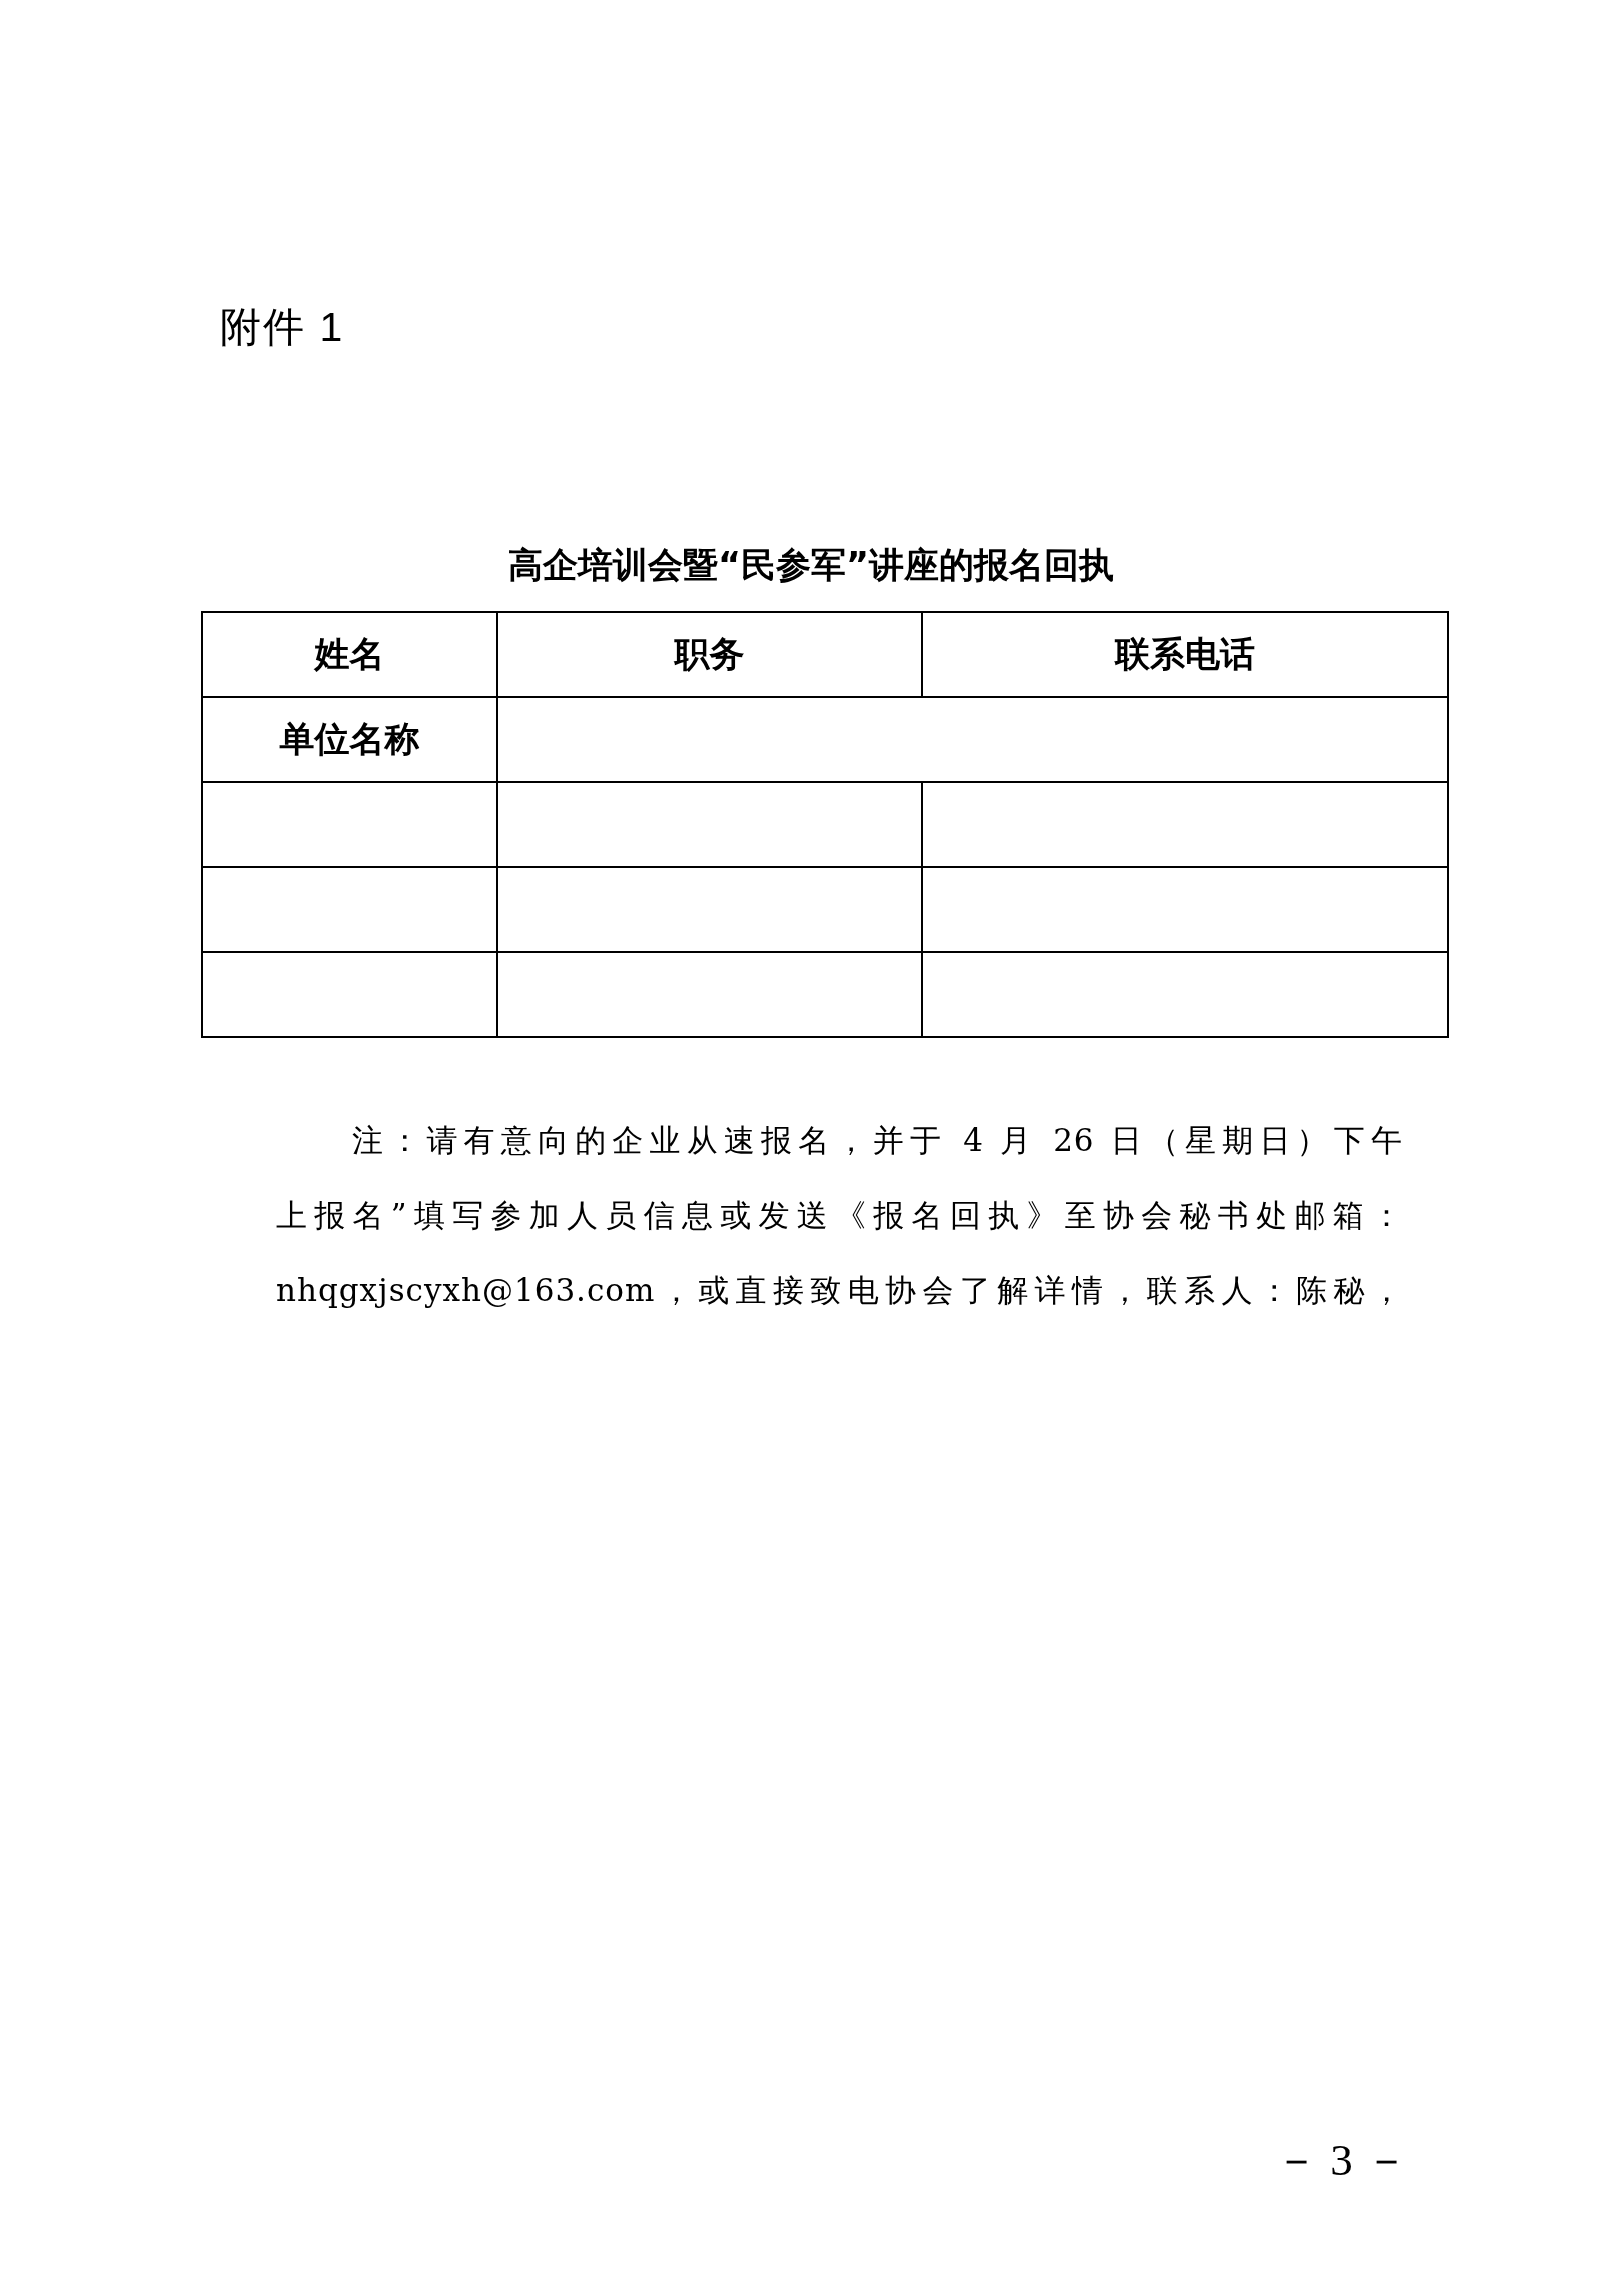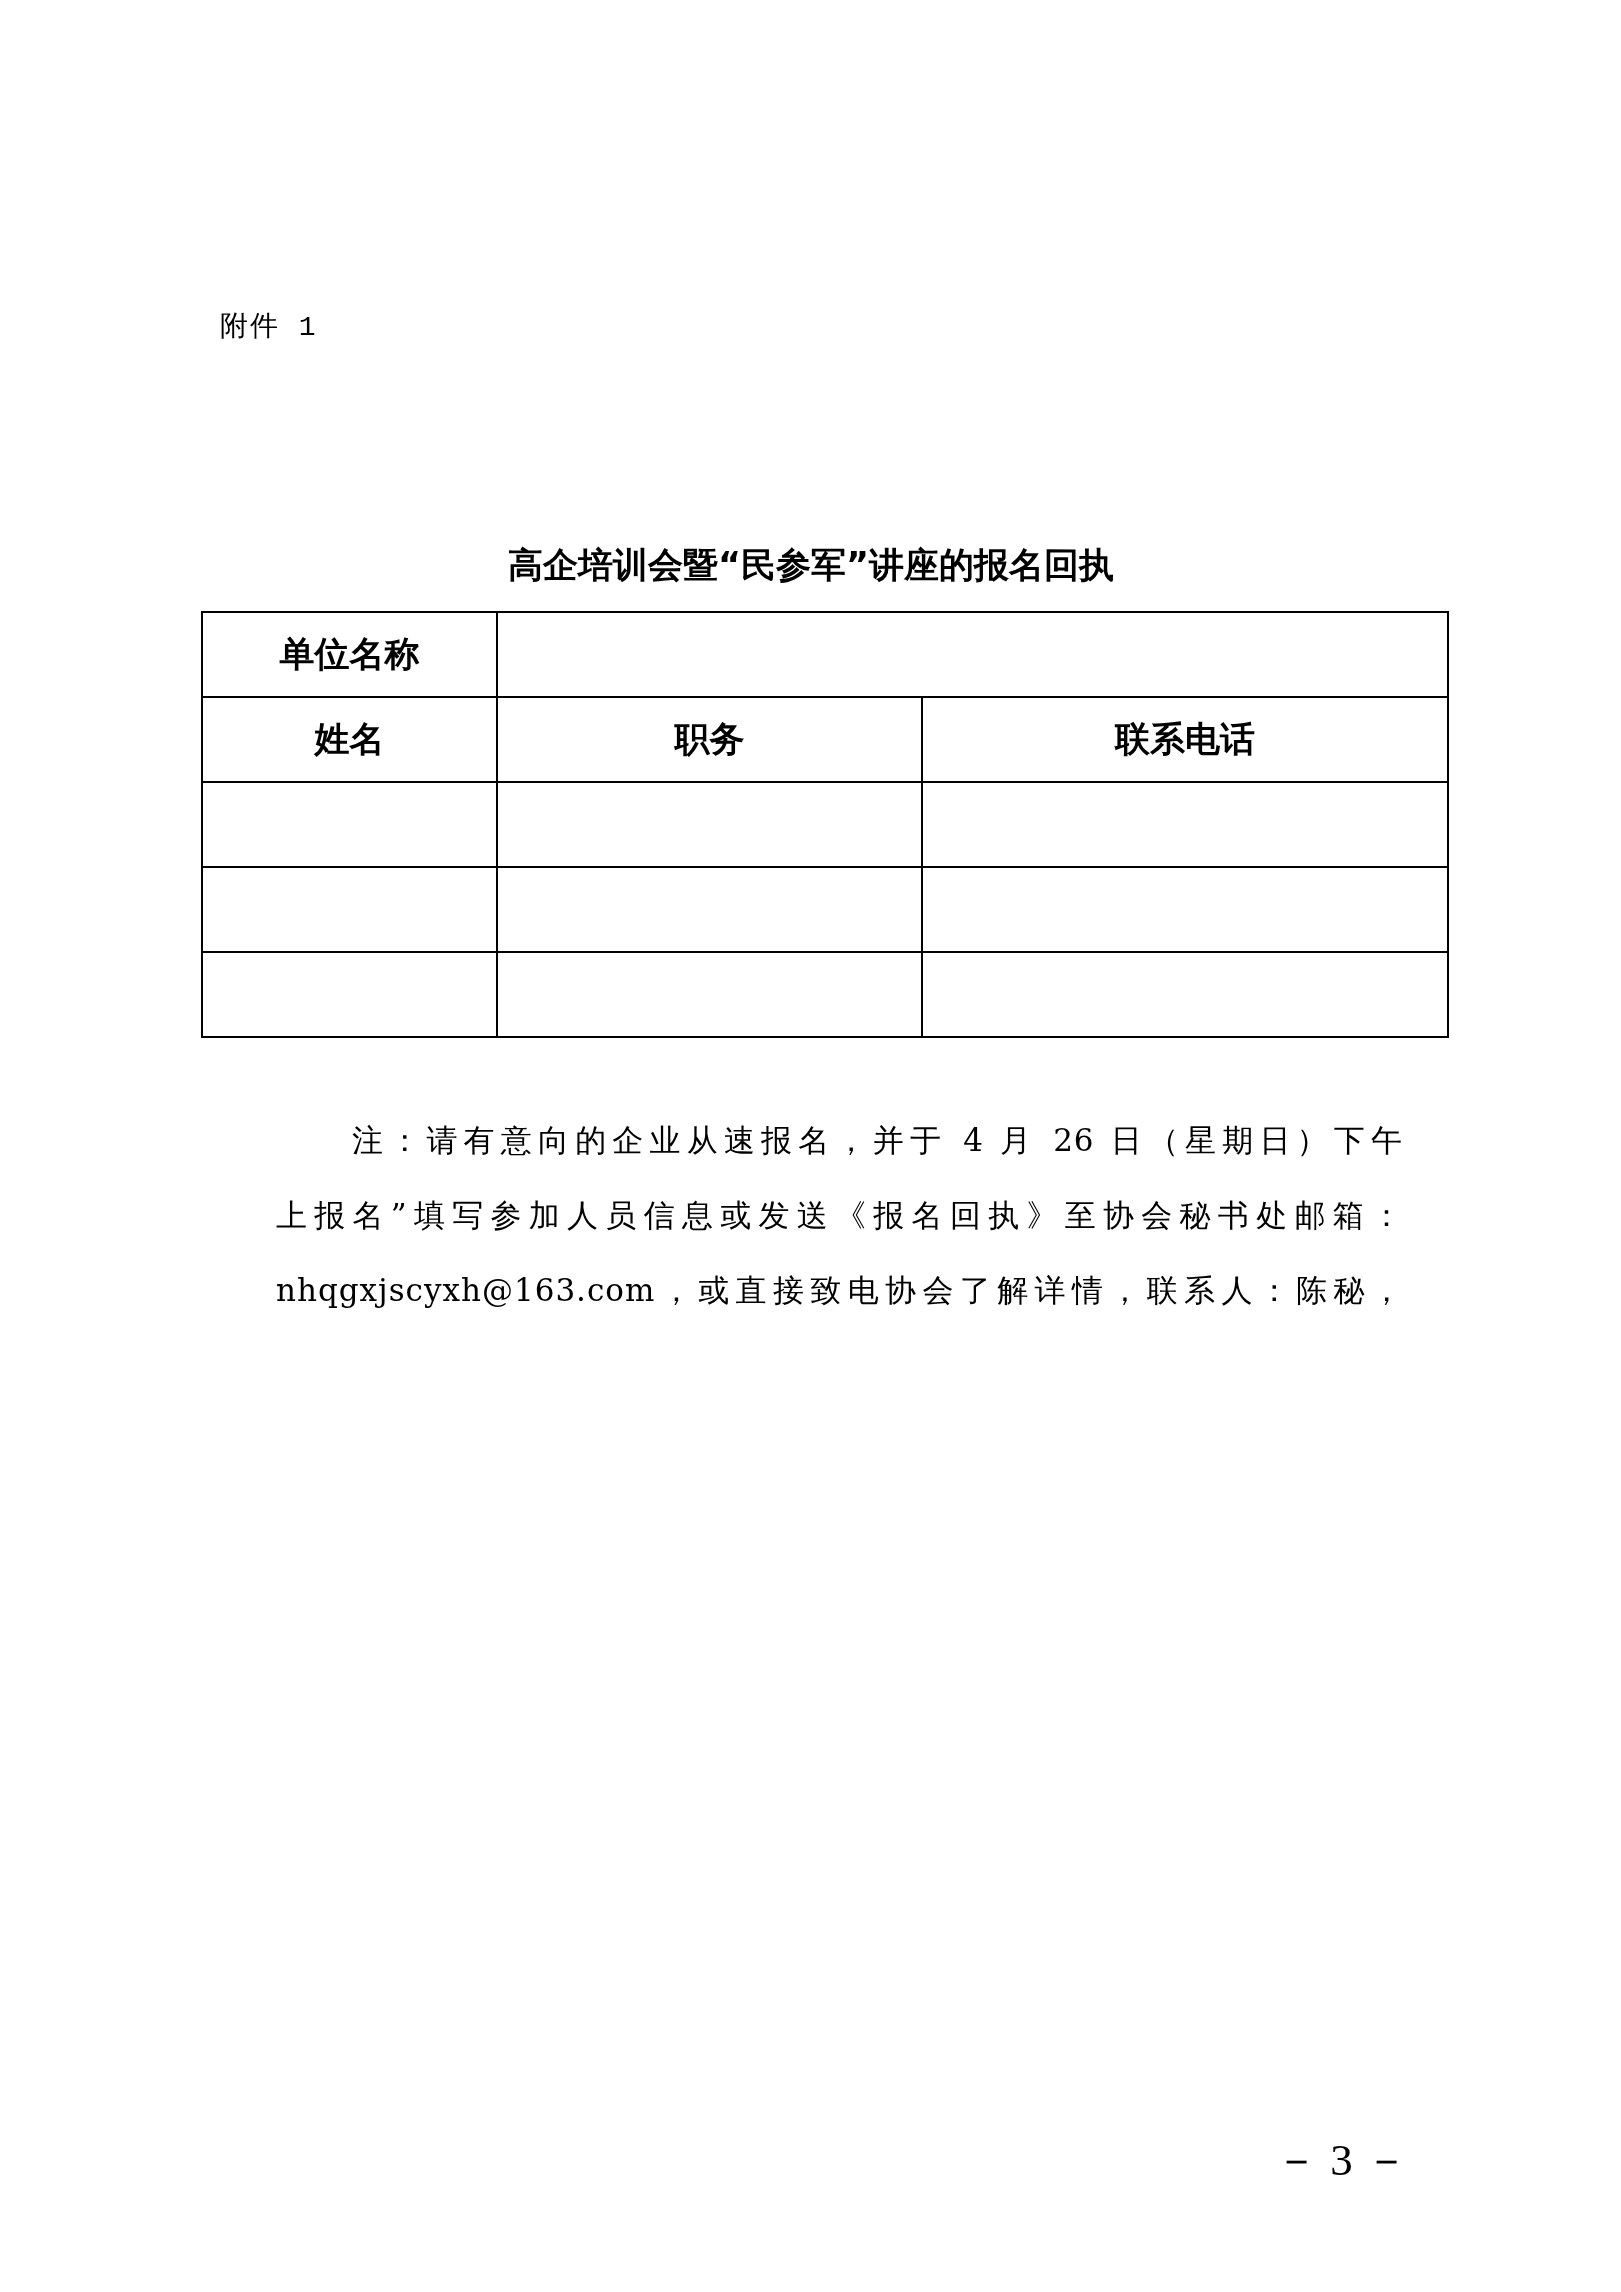--- a/index.html
+++ b/index.html
@@ -1,19 +1,19 @@
 <!DOCTYPE html>
 <html><head>
 <meta charset="utf-8">
 <style>
   html, body { margin: 0; padding: 0; background: #ffffff; }
   body { width: 1621px; height: 2293px; position: relative; overflow: hidden;
          font-family: "DejaVu Serif", "Liberation Serif", serif; color: #000; }
-  .attach { position: absolute; left: 220px; top: 300px; font-size: 28px; line-height: 55px;
-            font-family: Liberation Mono, monospace; letter-spacing: 2px; }
+  .attach { position: absolute; left: 220px; top: 300px; font-size: 41px; line-height: 55px;
+            font-family: Liberation Sans, sans-serif; letter-spacing: 2px; }
   .title { position: absolute; left: 188px; width: 1246px; top: 541px; text-align: center;
            font-size: 35px; line-height: 49px; font-family: "DejaVu Sans", sans-serif; font-weight: bold; }
   table.form { position: absolute; left: 201px; top: 611px; width: 1247px; border-collapse: collapse;
                table-layout: fixed; }
   table.form td { border: 2px solid #000; height: 83px; padding: 0; text-align: center; vertical-align: middle;
                   font-size: 35px; font-family: "DejaVu Sans", sans-serif; font-weight: bold; }
   .notes { position: absolute; left: 276px; top: 1117px; width: 1127px; font-size: 31px;
            font-family: "DejaVu Serif", serif; }
   .notes .line { height: 75px; line-height: 47px; white-space: nowrap; text-align: justify;
                  text-align-last: justify; letter-spacing: 1px; }
@@ -30,27 +30,27 @@
 <div class="title">高企培训会暨“民参军”讲座的报名回执</div>
 
 <table class="form">
   <colgroup>
     <col style="width:295px">
     <col style="width:425px">
     <col style="width:526px">
   </colgroup>
   <tbody>
       <tr>
-    <td>单位名称</td>
-    <td colspan="2"></td>
-  </tr>
-  <tr>
     <td>姓名</td>
     <td>职务</td>
     <td>联系电话</td>
+  </tr>
+  <tr>
+    <td>单位名称</td>
+    <td colspan="2"></td>
   </tr>
   <tr>
     <td></td>
     <td></td>
     <td></td>
   </tr>
   <tr>
     <td></td>
     <td></td>
     <td></td>

